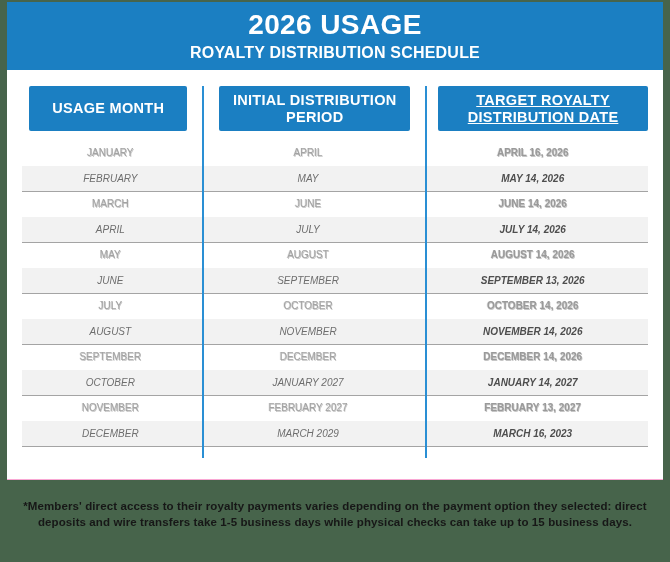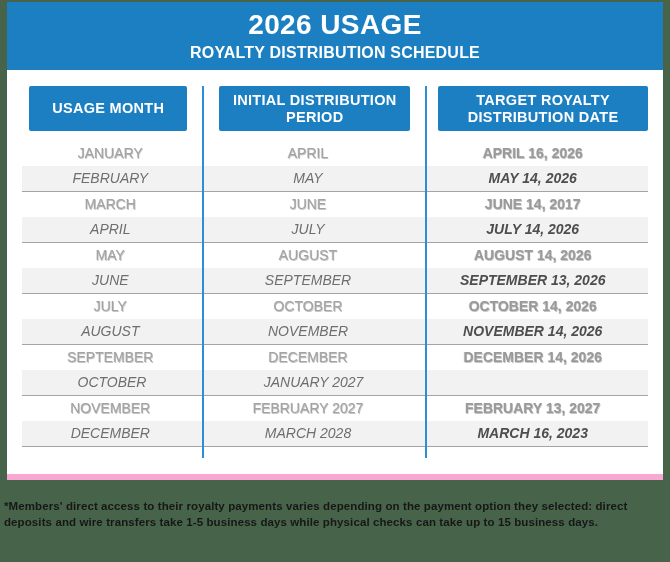--- a/index.html
+++ b/index.html
@@ -17,21 +17,21 @@
   }
 
   
   .card {
     position: absolute;
     left: 7px;
     top: 2px;
     width: 656px;
     height: 478px;
     background: #ffffff;
-    border-bottom: 6px solid #f9a8d4;
+    border-bottom: 1px solid #f9a8d4;
     overflow: hidden;
   }
 
   
   .banner {
     width: 100%;
     height: 68px;
     background: #1b7fc2;
     color: #ffffff;
     text-align: center;
@@ -88,40 +88,40 @@
     display: flex;
     align-items: center;
     justify-content: center;
     height: 45px;
     line-height: 17px;
     border-radius: 2px;
   }
 
   .head-cell.c1 { width: 166px; margin-left: 7px; }
   .head-cell.c2 { width: 200px; margin-left: 32px; }
-  .head-cell.c3 { width: 220px; margin-left: 28px; }
+  .head-cell.c3 { width: 220px; margin-left: 28px; text-decoration: underline; }
 
   
   .rows {
     margin-top: 9px;
     position: relative;
     z-index: 1;
   }
 
   .row {
     display: flex;
     align-items: center;
     height: 25.5px;
     position: relative;
   }
 
   .row.striped { background: #f2f2f2; }
 
   .cell {
-    font-size: 14px;
+    font-size: 10px;
     text-align: center;
     white-space: nowrap;
     overflow: hidden;
   }
 
   .cell.c1 { width: 180px; }
   .cell.c2 { width: 223px; }
   .cell.c3 { width: 235px; font-weight: 700; }
 
   
@@ -150,20 +150,21 @@
     position: absolute;
     left: 0;
     top: 498px;
     width: 670px;
     padding: 0 4px;
     font-size: 11.5px;
     font-weight: 700;
     line-height: 16px;
     color: #171717;
     letter-spacing: 0.1px;
+    text-align: center;
   }
 </style>
 </head>
 <body>
 
 <div class="card">
 
   <div class="banner">
     <div class="banner-title">2026 USAGE</div>
     <div class="banner-subtitle">ROYALTY DISTRIBUTION SCHEDULE</div>
@@ -190,21 +191,21 @@
 
       <div class="row striped">
         <div class="cell c1">FEBRUARY</div>
         <div class="cell c2">MAY</div>
         <div class="cell c3">MAY 14, 2026</div>
       </div>
 
       <div class="row ghost">
         <div class="cell c1">MARCH</div>
         <div class="cell c2">JUNE</div>
-        <div class="cell c3">JUNE 14, 2017</div>
+        <div class="cell c3">JUNE 14, 2026</div>
       </div>
 
       <div class="row striped">
         <div class="cell c1">APRIL</div>
         <div class="cell c2">JULY</div>
         <div class="cell c3">JULY 14, 2026</div>
       </div>
 
       <div class="row ghost">
         <div class="cell c1">MAY</div>
@@ -232,31 +233,32 @@
 
       <div class="row ghost">
         <div class="cell c1">SEPTEMBER</div>
         <div class="cell c2">DECEMBER</div>
         <div class="cell c3">DECEMBER 14, 2026</div>
       </div>
 
       <div class="row striped">
         <div class="cell c1">OCTOBER</div>
         <div class="cell c2">JANUARY 2027</div>
+        <div class="cell c3">JANUARY 14, 2027</div>
       </div>
 
       <div class="row ghost">
         <div class="cell c1">NOVEMBER</div>
         <div class="cell c2">FEBRUARY 2027</div>
         <div class="cell c3">FEBRUARY 13, 2027</div>
       </div>
 
       <div class="row striped">
         <div class="cell c1">DECEMBER</div>
-        <div class="cell c2">MARCH 2028</div>
+        <div class="cell c2">MARCH 2029</div>
         <div class="cell c3">MARCH 16, 2023</div>
       </div>
 
     </div>
   </div>
 </div>
 
 <div class="footnote">*Members' direct access to their royalty payments varies depending on the payment option they selected: direct deposits and wire transfers take 1-5 business days while physical checks can take up to 15 business days.</div>
 
 </body></html>

